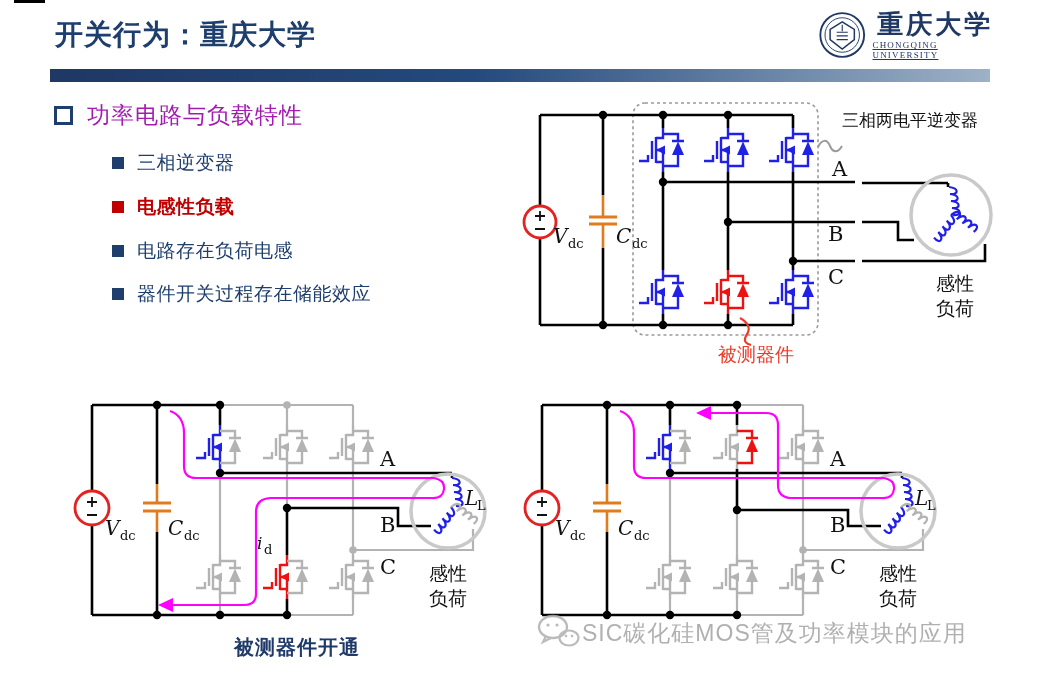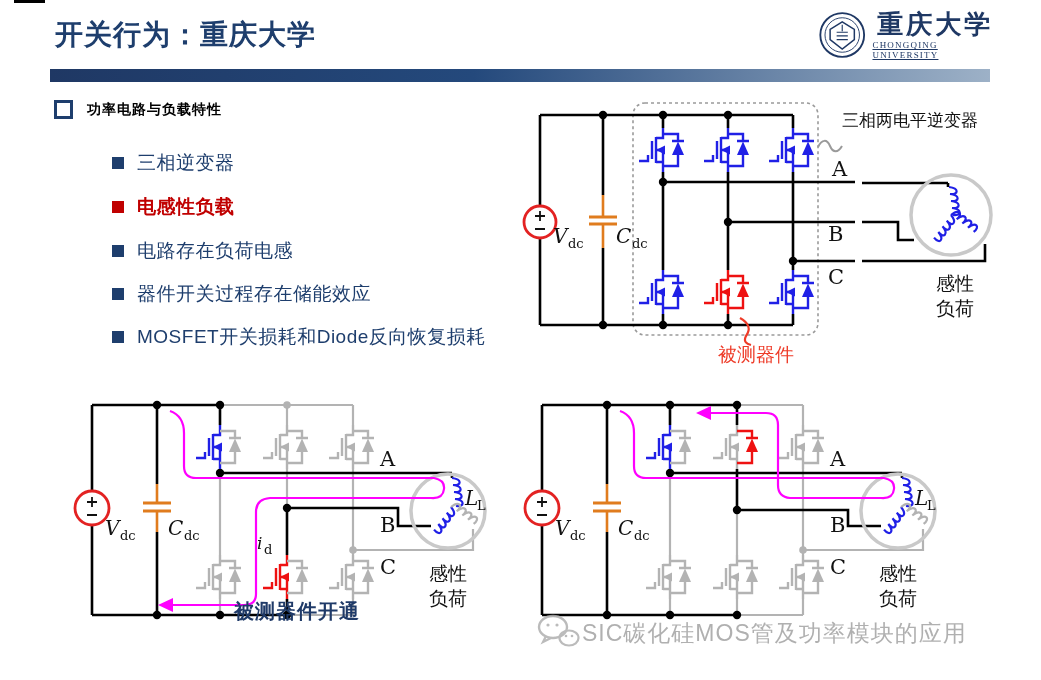--- a/index.html
+++ b/index.html
@@ -10,21 +10,21 @@
   .page-title{position:absolute;left:55px;top:16px;font-size:28px;font-weight:bold;color:#1e3e6d;letter-spacing:1px;}
   .title-bar{position:absolute;left:50px;top:69px;width:940px;height:13px;
              background:linear-gradient(90deg,#1f3864 0%,#24497c 45%,#9db1c7 100%);}
   .logo{position:absolute;left:818px;top:6px;width:180px;height:58px;display:flex;align-items:center;gap:6px;}
   .logo-text{display:flex;flex-direction:column;align-items:center;justify-content:center;}
   .logo-cn{font-family:"Liberation Serif",serif;font-weight:bold;font-size:26px;color:#1f3864;line-height:30px;letter-spacing:3px;}
   .logo-en{font-family:"Liberation Serif",serif;font-size:9px;color:#1f3864;letter-spacing:1.2px;text-decoration:underline;}
   
   .outline-head{position:absolute;left:54px;top:100px;display:flex;align-items:center;}
   .hsq{width:13px;height:13px;border:3px solid #1e3e6d;margin-right:14px;}
-  .outline-head .txt{font-size:14px;font-weight:bold;color:#000000;letter-spacing:1px;}
+  .outline-head .txt{font-size:23px;font-weight:normal;color:#a21caf;letter-spacing:1px;}
   .oitem{position:absolute;left:112px;display:flex;align-items:center;}
   .fsq{width:12px;height:12px;background:#1e3e6d;margin-right:13px;flex:0 0 auto;}
   .oitem .txt{font-size:19px;color:#1e3e6d;letter-spacing:.5px;}
   .oitem.hl .fsq{background:#c00000;}
   .oitem.hl .txt{color:#c00000;font-weight:bold;}
   
   svg text{user-select:none;}
   .c-blue{color:#2020e6;}
   .c-red{color:#ee1111;}
   .c-gray{color:#b3b3b3;}
@@ -34,21 +34,21 @@
   .mag{stroke:#ff00ff;stroke-width:2.2;fill:none;}
   .dashedbox{fill:none;stroke:#9a9a9a;stroke-width:1.6;stroke-dasharray:3 3;}
   .loadring{fill:none;stroke:#c9c9c9;stroke-width:3.5;}
   .ser{font-family:"DejaVu Serif","Liberation Serif",serif;font-style:italic;font-size:20px;fill:#111;}
   .ssub{font-family:"DejaVu Serif","Liberation Serif",serif;font-size:13px;fill:#111;}
   .ph{font-family:"DejaVu Serif","Liberation Serif",serif;font-size:21px;fill:#111;}
   .cjk{font-family:"Liberation Sans",sans-serif;font-size:19px;fill:#111;}
   .anno{font-family:"Liberation Sans",sans-serif;font-size:17px;fill:#111;}
   .cjk-red{font-family:"Liberation Sans",sans-serif;font-size:19px;fill:#ee3b28;}
   .diagram{position:absolute;}
-  .caption{position:absolute;top:598px;width:170px;text-align:center;font-size:20px;font-weight:600;
+  .caption{position:absolute;top:634px;width:170px;text-align:center;font-size:20px;font-weight:600;
            color:#1f3a68;letter-spacing:1px;}
   .watermark{position:absolute;left:536px;top:614px;display:flex;align-items:center;opacity:.85;}
   .watermark .wtxt{font-size:23px;color:#a3a3a3;letter-spacing:1px;white-space:nowrap;}
 </style>
 </head>
 <body>
 
 <div class="slide">
 
   <svg width="0" height="0" style="position:absolute" aria-hidden="true">
@@ -94,24 +94,20 @@
     <span class="txt">三相逆变器</span>
   </div>
   <div class="oitem" style="top:238px">
     <span class="fsq"></span>
     <span class="txt">电路存在负荷电感</span>
   </div>
   <div class="oitem" style="top:281px">
     <span class="fsq"></span>
     <span class="txt">器件开关过程存在储能效应</span>
   </div>
-  <div class="oitem" style="top:324px">
-    <span class="fsq"></span>
-    <span class="txt">MOSFET开关损耗和Diode反向恢复损耗</span>
-  </div>
 
   <svg class="diagram" style="left:500px;top:95px" width="541" height="275" viewBox="500 95 541 275">
     <rect x="633" y="103" width="185" height="232" rx="12" class="dashedbox"></rect>
 
     <path class="wire" d="M540,115 H793 M540,115 V206 M540,238 V325 M540,325 H793
                           M603,115 V195 M603,248 V325
                           M663,115 V128 M663,172 V270 M663,314 V325
                           M728,115 V128 M728,172 V270 M728,314 V325
                           M793,115 V128 M793,172 V270 M793,314 V325
                           M663,182 H855 M728,222 H855 M793,261 H855

